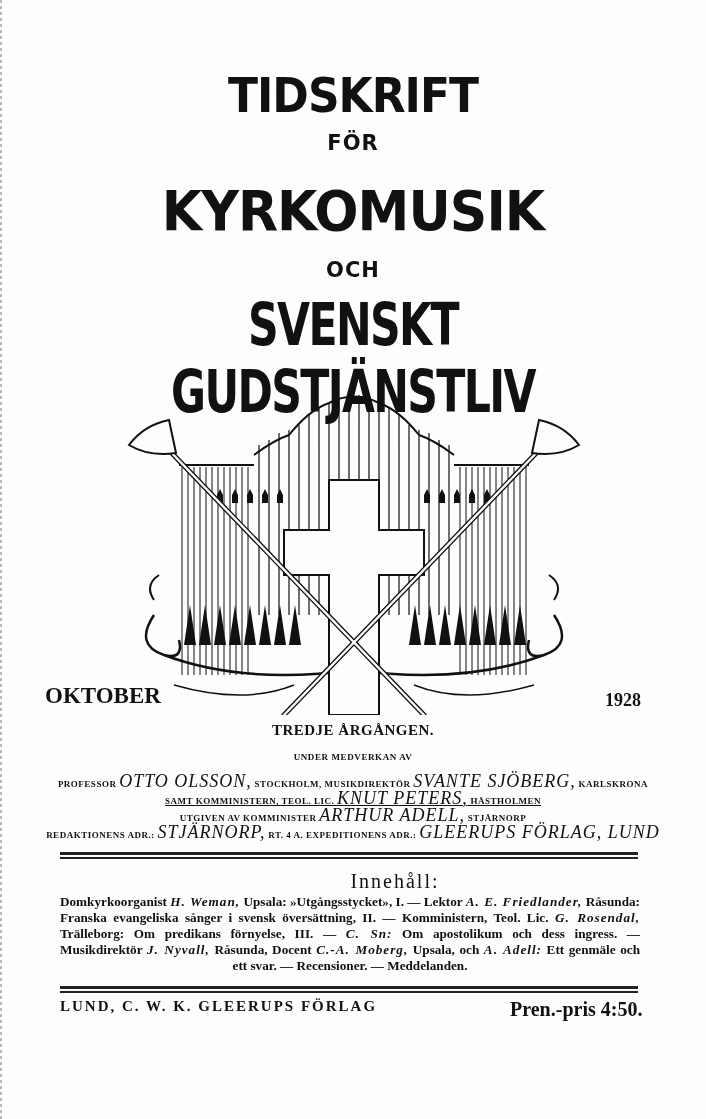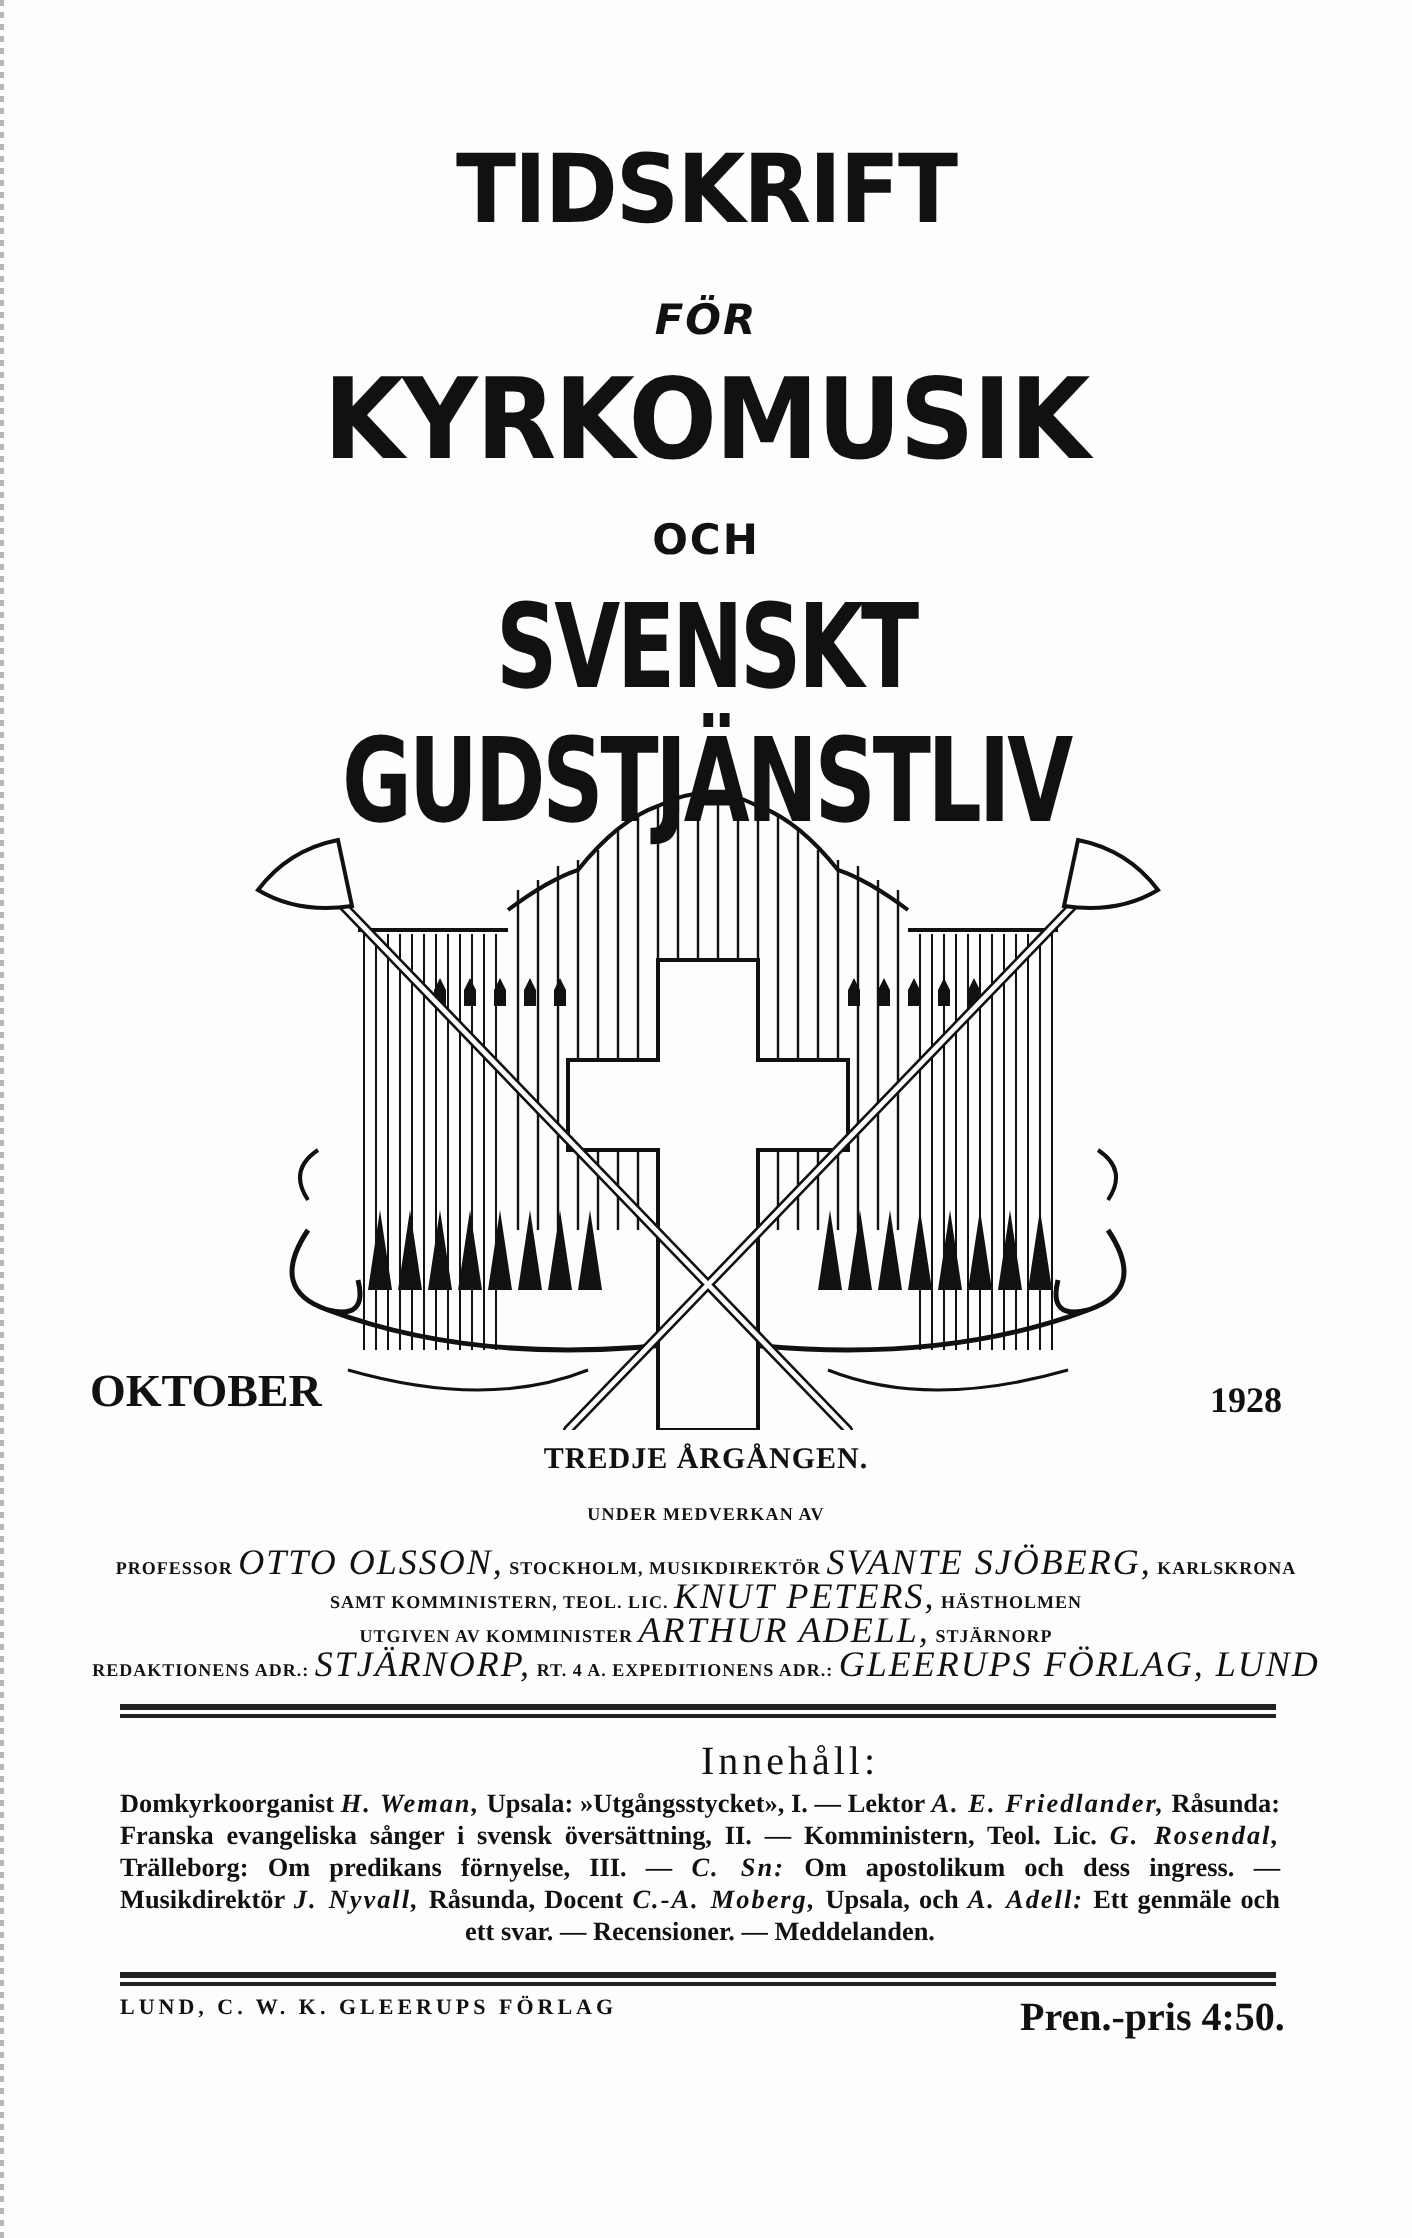--- a/index.html
+++ b/index.html
@@ -7,40 +7,40 @@
       width:706px; height:1119px; position:relative; overflow:hidden;
       background:#fdfdfb; color:#111;
       font-family:"DejaVu Serif", serif;
     }
     .page-edge { position:absolute; left:0; top:0; width:2px; height:1119px;
       background:repeating-linear-gradient(#888 0 3px, transparent 3px 6px); opacity:.6; }
     .abs { position:absolute; }
     .center { left:0; width:706px; text-align:center; }
     .t-tidskrift { top:70px; font-family:"DejaVu Sans", sans-serif; font-weight:900;
       font-size:44px; letter-spacing:-1px; transform:scaleY(1.08); }
-    .t-for { top:148px; font-family:"DejaVu Sans", sans-serif; font-weight:bold; font-size:21px; letter-spacing:1px;font-style:italic; }
+    .t-for { top:131px; font-family:"DejaVu Sans", sans-serif; font-weight:bold; font-size:21px; letter-spacing:1px; }
     .t-kyrko { top:178px; font-family:"DejaVu Sans", sans-serif; font-weight:900;
       font-size:56px; letter-spacing:-1px; transform:scaleX(0.93); }
     .t-och { top:258px; font-family:"DejaVu Sans", sans-serif; font-weight:bold; font-size:21px; letter-spacing:1px; }
     .t-svenskt { top:298px; font-family:"DejaVu Sans", sans-serif; font-weight:900;
       font-size:52px; letter-spacing:-2px; transform:scaleX(0.82) scaleY(1.12); }
     .emblem { left:124px; top:385px; width:460px; height:330px; }
     .month { left:45px; top:683px; font-family:"Liberation Serif", serif; font-weight:bold; font-size:23px; }
     .year { left:605px; top:690px; font-family:"Liberation Serif", serif; font-weight:bold; font-size:18px; }
     .vol { top:722px; font-family:"Liberation Serif", serif; font-weight:bold; font-size:15px; letter-spacing:.5px; }
     .collab { top:752px; font-family:"Liberation Serif", serif; font-weight:bold; font-size:9px; letter-spacing:.6px; }
     .cred { font-family:"Liberation Serif", serif; font-weight:bold; font-size:9px; letter-spacing:.5px; white-space:nowrap; }
     .cred .n { font-style:italic; font-weight:normal; font-size:18px; letter-spacing:1px; }
-    .r1 { top:771px; } .r2 { top:788px; } .r3 { top:805px; } .r4 { top:822px; }
+    .r1 { top:771px; } .r2 { top:788px;text-decoration:underline; } .r3 { top:805px; } .r4 { top:822px; }
     .rule-double { left:60px; width:578px; height:7px; border-top:3px solid #222; border-bottom:2px solid #222; box-sizing:border-box; }
     .rule-a { top:852px; } .rule-b { top:986px; }
     .contents-head { top:870px; font-family:"Liberation Serif", serif; font-size:20px; letter-spacing:2px;padding-left:42px; }
     .contents { left:60px; width:580px; top:894px; font-family:"Liberation Serif", serif; font-size:13.2px; line-height:16px; text-align:justify; text-align-last:center; font-weight:bold; }
     .contents i { letter-spacing:1px; }
-    .pub { left:60px; top:998px; font-family:"Liberation Serif", serif; font-weight:bold; font-size:11px; letter-spacing:2px; }
+    .pub { left:60px; top:998px; font-family:"Liberation Serif", serif; font-weight:bold; font-size:15px; letter-spacing:2px; }
     .price { left:510px; top:998px; font-family:"Liberation Serif", serif; font-weight:bold; font-size:20px; }
   </style>
 </head>
 <body>
 
 <div class="page-edge"></div>
 
 <div class="abs center t-tidskrift">TIDSKRIFT</div>
 <div class="abs center t-for">FÖR</div>
 <div class="abs center t-kyrko">KYRKOMUSIK</div>

